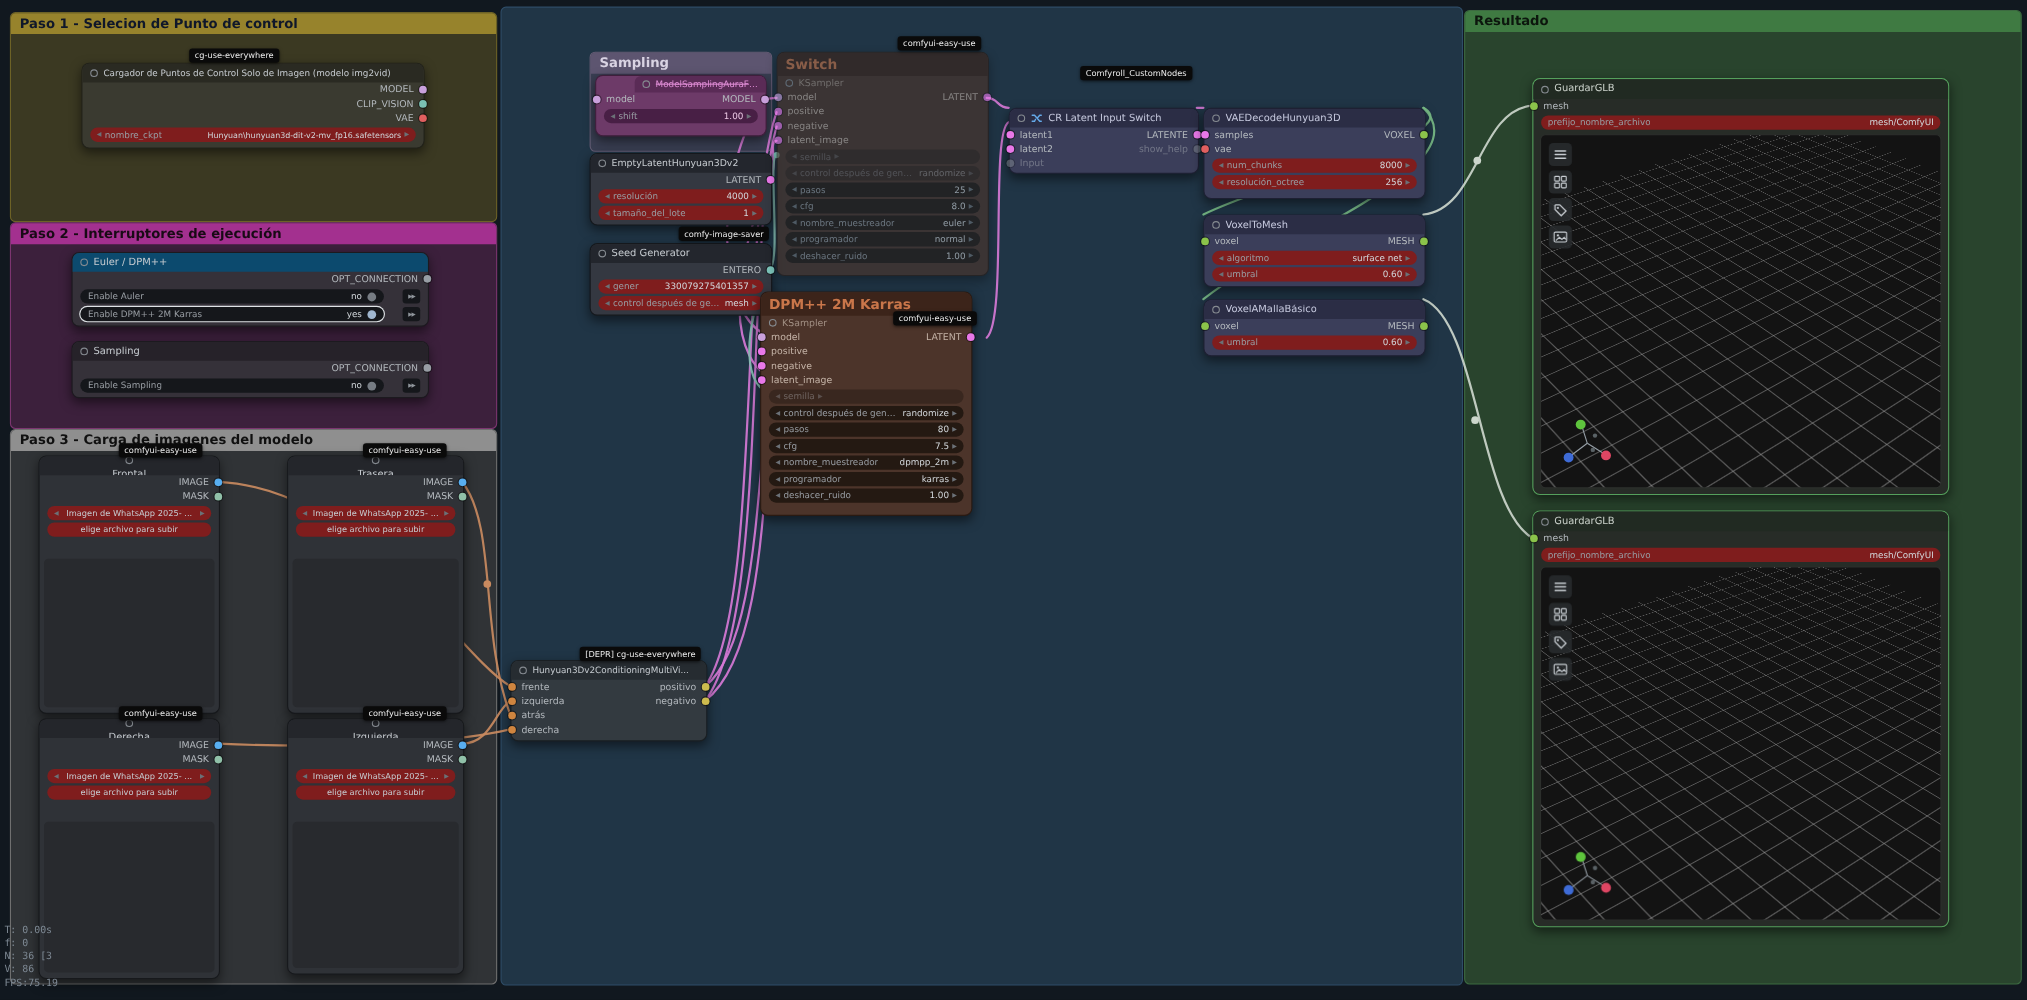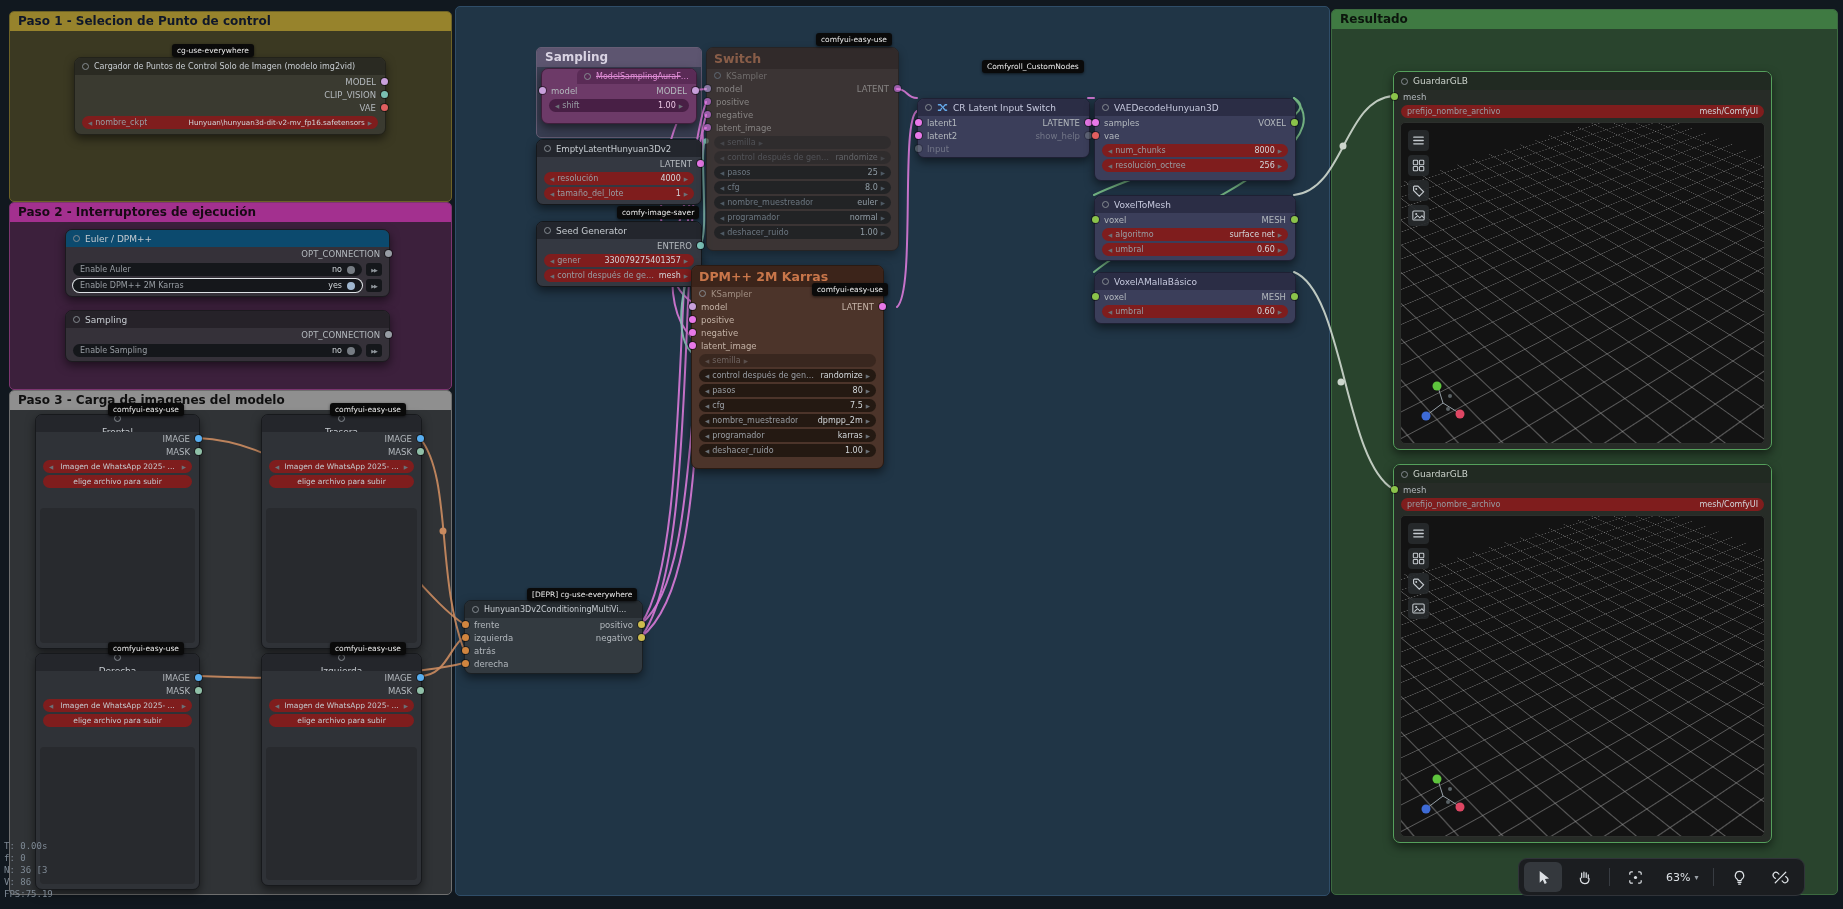--- a/index.html
+++ b/index.html
@@ -28,21 +28,21 @@
 
   .wrow{height:13px;margin:2px 7px;background:#7f1d1d;border-radius:7px;display:flex;align-items:center;
     padding:0 6px;font-size:8px;color:#a8adb3;gap:3px;position:relative;white-space:nowrap;overflow:hidden;}
   .wrow::before{content:"◀";font-size:5.5px;color:#6b7177;flex:none;}
   .wrow::after{content:"▶";font-size:5.5px;color:#6b7177;flex:none;}
   .wrow.noarr::before,.wrow.noarr::after{content:none;}
   .wn{color:#989da3;overflow:hidden;text-overflow:ellipsis;}
   .wv{margin-left:auto;color:#d2d7db;}
   .center{margin:0 auto;color:#c6cbd0;}
 
-  .trow{display:flex;align-items:center;gap:4px;margin:3px 7px;height:13px;}
+  .trow{display:flex;align-items:center;gap:17px;margin:3px 7px;height:13px;}
   .pill{flex:1;height:13px;background:#15171b;border-radius:7px;display:flex;align-items:center;padding:0 7px;font-size:8px;color:#a8adb3;}
   .trow.sel .pill{box-shadow:0 0 0 1px #dfe3e6;}
   .tval{margin-left:auto;color:#d2d7db;}
   .knob{width:8px;height:8px;border-radius:50%;background:#767c83;margin-left:5px;flex:none;}
   .trow.sel .knob{background:#9fb6cf;}
   .ffbox{flex:none;width:16px;height:13px;background:#15171b;border-radius:3px;display:flex;align-items:center;justify-content:center;color:#8f959b;}
   .ffbox::before{content:"▶▶";font-size:5px;letter-spacing:-1px;}
 
   .muted{opacity:.62;} .dim{opacity:.45;}
 
@@ -750,46 +750,14 @@
   <div class="badge" style="left:527px;top:588px">[DEPR] cg-use-everywhere</div>
 
   <div class="stats">
     <div>T: 0.00s</div>
     <div>f: 0</div>
     <div>N: 36 [3</div>
     <div>V: 86</div>
     <div>FPS:75.19</div>
   </div>
 
-  <div class="toolbar">
-    <div class="tbtn active">
-        <svg width="19" height="19">
-          <use href="#i-cursor"></use>
-        </svg>
-      </div>
-    <div class="tbtn">
-        <svg width="19" height="19">
-          <use href="#i-hand"></use>
-        </svg>
-      </div>
-    <div class="tsep"></div>
-    <div class="tbtn">
-        <svg width="19" height="19">
-          <use href="#i-focus"></use>
-        </svg>
-      </div>
-    <div class="zoomlbl">
-        <span>63%</span>
-      </div>
-    <div class="tsep"></div>
-    <div class="tbtn">
-        <svg width="19" height="19">
-          <use href="#i-bulb"></use>
-        </svg>
-      </div>
-    <div class="tbtn">
-        <svg width="19" height="19">
-          <use href="#i-linkoff"></use>
-        </svg>
-      </div>
-  </div>
 
 </div>
 
 </body></html>

